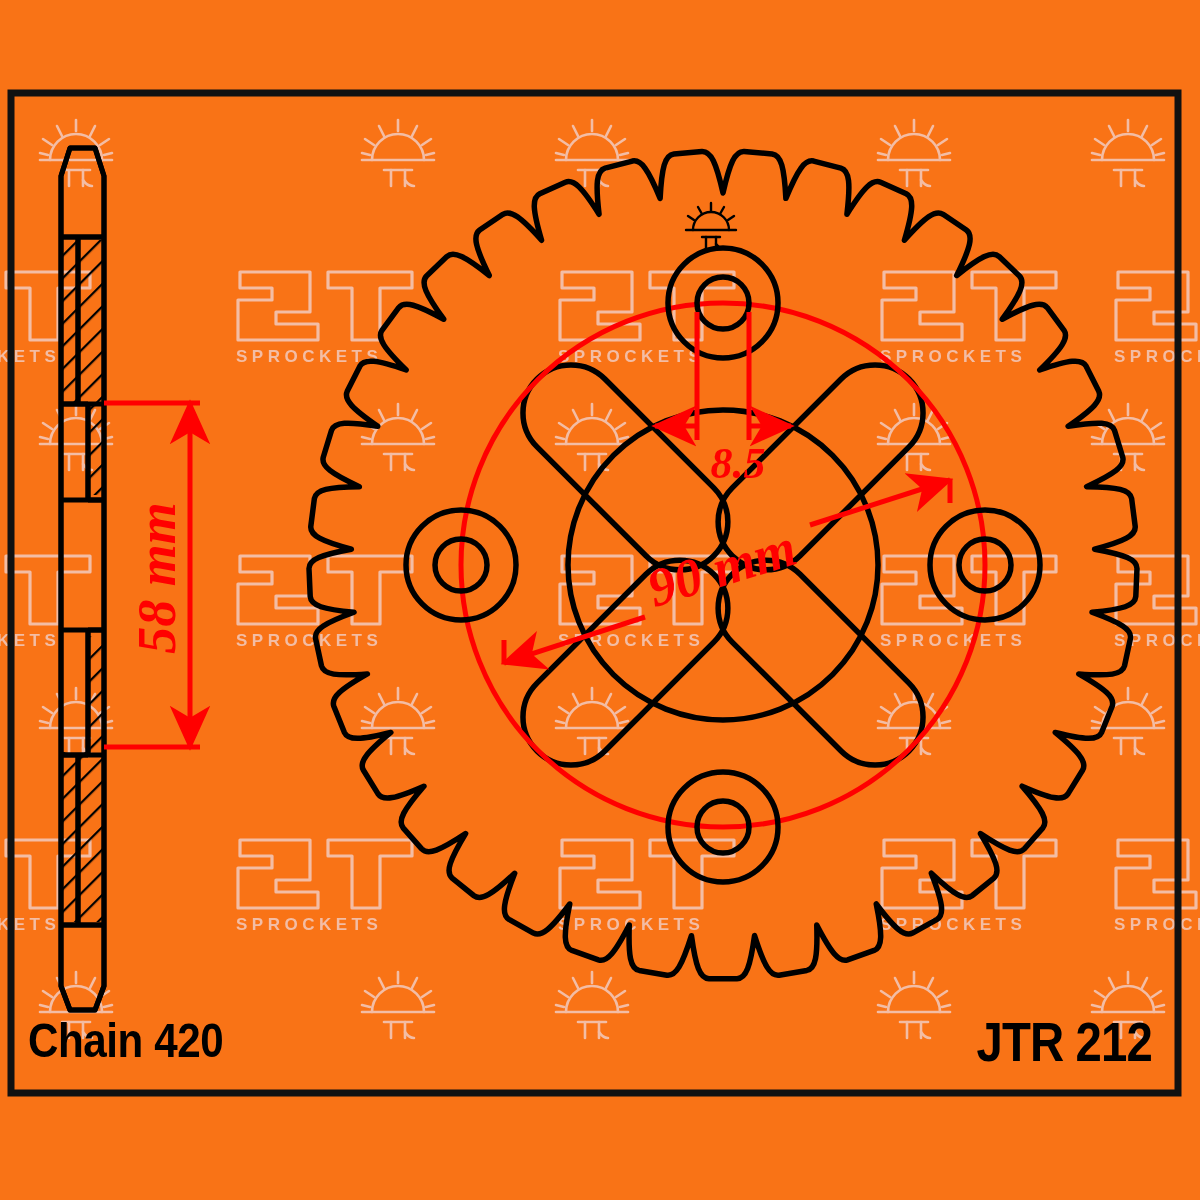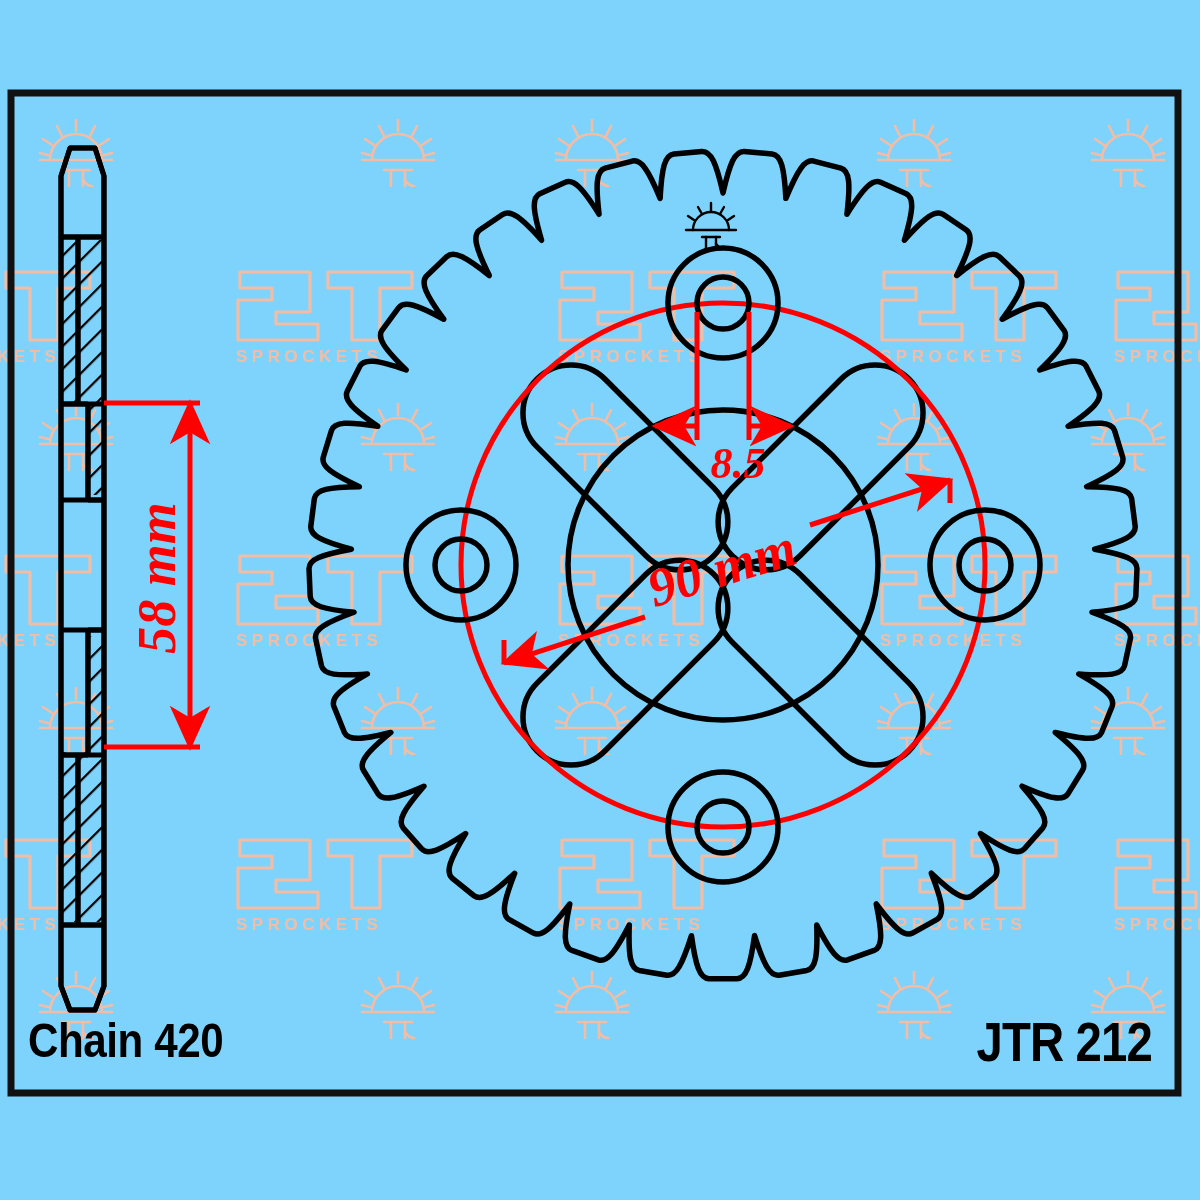--- a/index.html
+++ b/index.html
@@ -1,18 +1,18 @@
 <!DOCTYPE html>
 <html><head>
 <meta charset="utf-8">
 <style>
   html,body{margin:0;padding:0;background:#ffffff;}
   body{width:1200px;height:1200px;overflow:hidden;
        font-family:"Liberation Sans","DejaVu Sans",sans-serif;}
-  #stage{position:relative;width:1200px;height:1200px;background:#7dd3fc;}
+  #stage{position:relative;width:1200px;height:1200px;background:#f97316;}
   #drawing{position:absolute;left:0;top:0;width:1200px;height:1200px;}
   .lbl{position:absolute;white-space:nowrap;}
   #chain-label{
     left:28px; top:1012px;
     font-size:49px; font-weight:bold; color:#000;
     letter-spacing:-0.5px;
     transform:scaleX(0.86); transform-origin:left top;
   }
   #part-label{
     right:48px; top:1010px;

